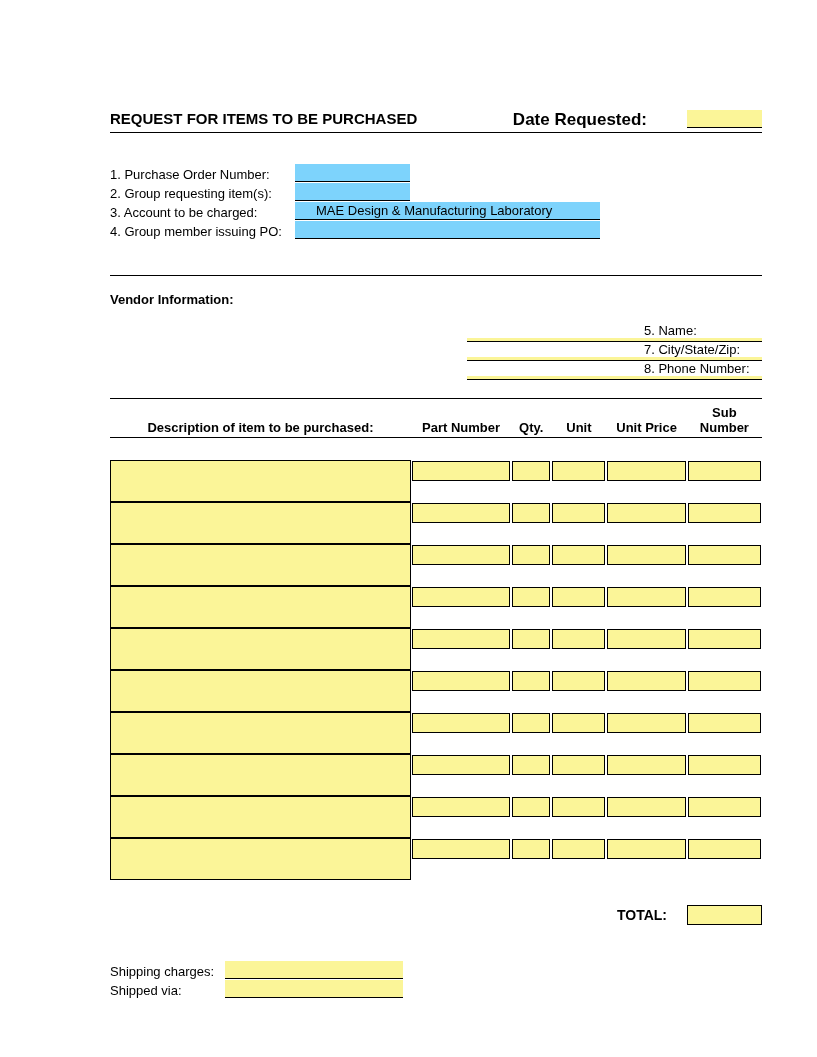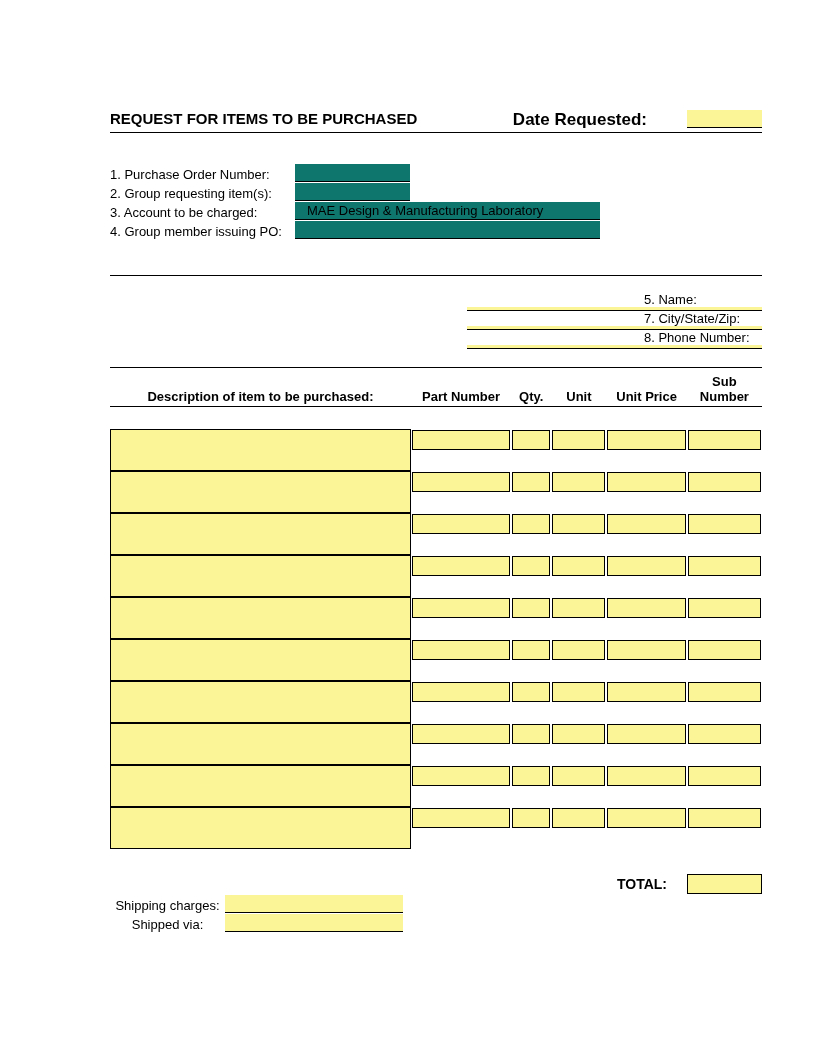--- a/index.html
+++ b/index.html
@@ -42,26 +42,26 @@
   }
   .meta-row {
     display: flex;
     align-items: flex-end;
     height: 19px;
   }
   .meta-label {
     width: 185px;
   }
   .meta-field {
-    background: #0f766e;
+    background: #7dd3fc;
     border-bottom: 1px solid #000;
     height: 18px;
     line-height: 18px;
     white-space: nowrap;
-    padding-left: 12px;
+    padding-left: 21px;
   }
   .hr {
     border: 0;
     border-top: 1px solid #000;
     margin: 0 0 16px 0;
   }
   .section-title {
     font-weight: bold;
     margin-bottom: 16px;
   }
@@ -128,21 +128,21 @@
     font-size: 14px;
   }
   .total-field {
     width: 75px;
     height: 20px;
     background: #fbf598;
     border: 1px solid #000;
   }
   .footer {
     display: flex;
-    text-align: center;
+    margin-top: 35px;
   }
   .footer-col {
     flex: 1;
   }
   .footer-row {
     display: flex;
     align-items: flex-end;
     height: 19px;
   }
   .footer-label-l { width: 115px; }
@@ -185,20 +185,21 @@
       <div class="meta-field" style="width:305px">MAE Design &amp; Manufacturing Laboratory</div>
     </div>
     <div class="meta-row">
       <div class="meta-label">4. Group member issuing PO:</div>
       <div class="meta-field" style="width:305px"></div>
     </div>
   </div>
 
   <hr class="hr">
 
+  <div class="section-title">Vendor Information:</div>
 
   <div class="vendor-block">
     <div class="vendor-row">
       <div class="vendor-label">5. Name:</div>
       <div class="vendor-field"></div>
     </div>
     <div class="vendor-row">
       <div class="vendor-label">7. City/State/Zip:</div>
       <div class="vendor-field"></div>
     </div>

